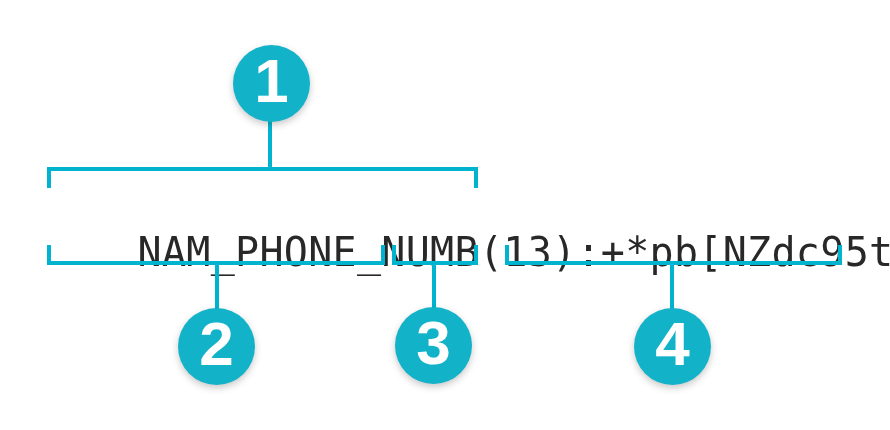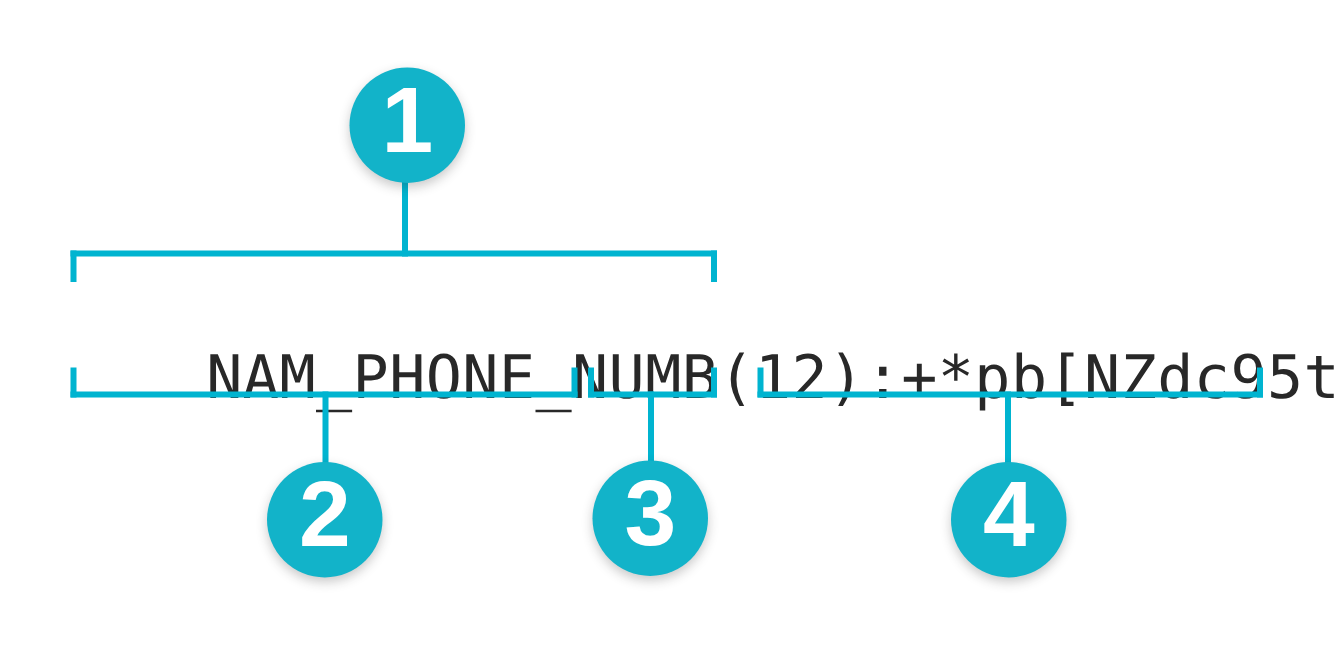--- a/index.html
+++ b/index.html
@@ -94,21 +94,21 @@
 
 <div class="stage">
 
   <div class="callout c1">
     <span>1</span>
   </div>
   <div class="stem s1"></div>
   <div class="bracket-top"></div>
 
   <div class="code">
-    <span>NAM_PHONE_NUMB</span><span>(12)</span><span>:</span><span>+*pb[NZdc95tLB</span>
+    <span>NAM_PHONE_NUMB</span><span>(13)</span><span>:</span><span>+*pb[NZdc95tLB</span>
   </div>
 
   <div class="bracket-bottom b2"></div>
   <div class="bracket-bottom b3"></div>
   <div class="bracket-bottom b4"></div>
 
   <div class="stem s2"></div>
   <div class="stem s3"></div>
   <div class="stem s4"></div>
 

